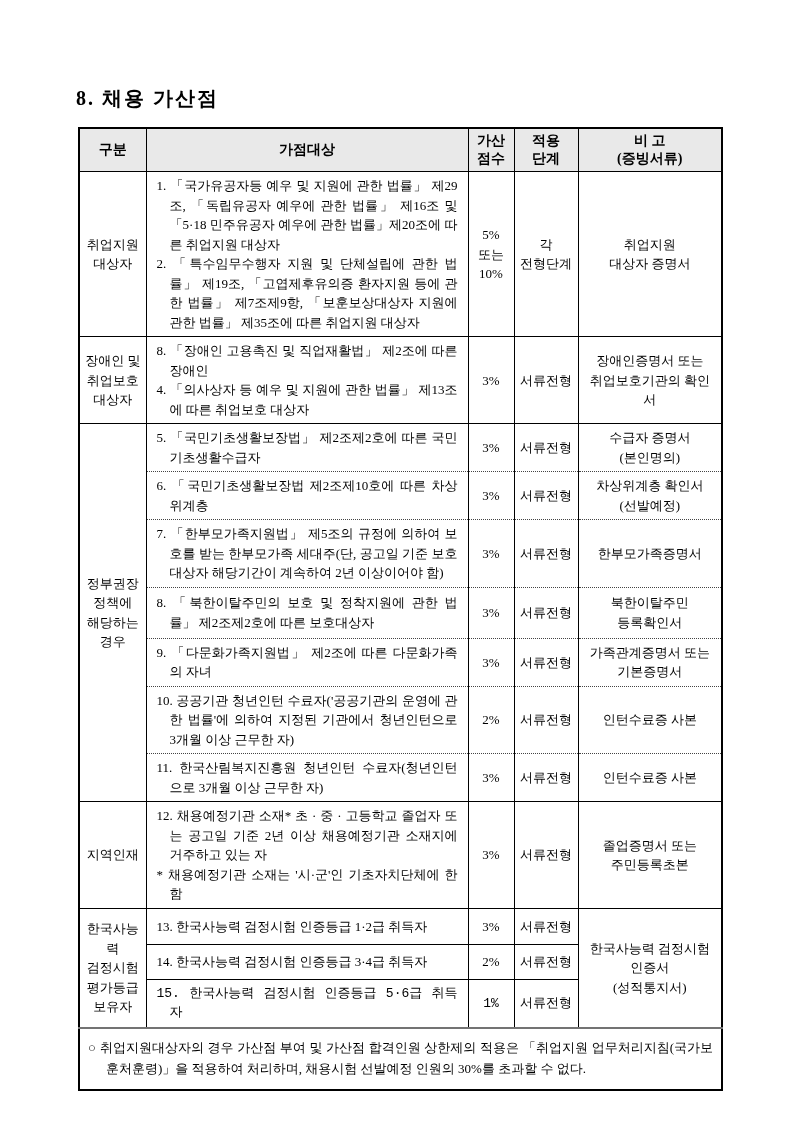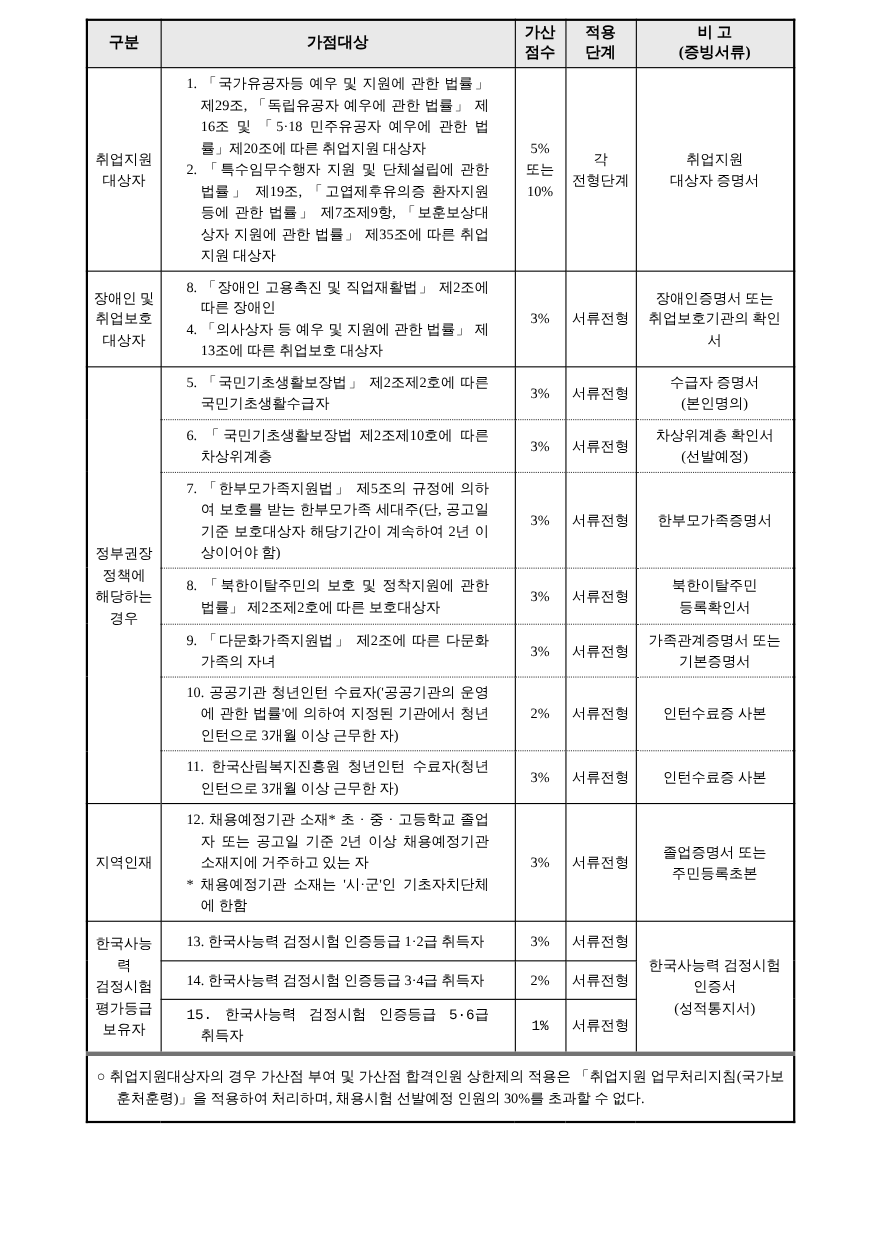--- a/index.html
+++ b/index.html
@@ -38,49 +38,50 @@
     background:#e9e9e9;
     font-weight:bold;
     text-align:center;
     white-space:pre-line;
     line-height:1.3;
     font-size:14px;
   }
   .cat{ text-align:center; white-space:pre-line; }
   .pts,.stg{ text-align:center; white-space:pre-line; }
   .rmk{ text-align:center; white-space:pre-line; }
-  .tgt{ padding:4px 23px; }
+  .tgt{ padding:4px 10px; }
   .item{
     text-indent:-13px;
     margin-left:13px;
     text-align:justify;
   }
   
   tr.dot-b > td{ border-bottom:1px dotted #444; }
   tr.dot-t > td{ border-top:1px dotted #444; }
   
   tr.rh-hdr{height:42px;} tr.rh-g1{height:161px;} tr.rh-g2{height:86px;}
   tr.rh-r5{height:46px;} tr.rh-r6{height:47px;} tr.rh-r7{height:61px;}
   tr.rh-r8{height:51px;margin-left:30px;} tr.rh-r9{height:46px;} tr.rh-r10{height:64px;}
   tr.rh-r11{height:47px;} tr.rh-r12{height:83px;}
   tr.rh-r13{height:36px;} tr.rh-r14{height:35px;margin-left:16px;} tr.rh-r15{height:36px;font-family:Liberation Mono, monospace;}
   tr.rh-foot{height:62px;}
-  tr.rh-foot td{ border-top:4px solid #737373; padding:6px 8px; }
+  tr.rh-foot td{ border-top:2px solid #737373; padding:6px 8px; }
   .footnote{
     text-indent:-18px;
     margin-left:18px;
     text-align:justify;
     line-height:1.6;
   }
 </style>
 </head>
 <body>
 
 <div class="page">
 
+  <h1 class="title">8. 채용 가산점</h1>
 
   <table class="bonus">
     <colgroup>
       <col style="width:67px">
         <col style="width:322px">
         <col style="width:46px">
         <col style="width:64px">
         <col style="width:144px">
     </colgroup>
     <thead>

